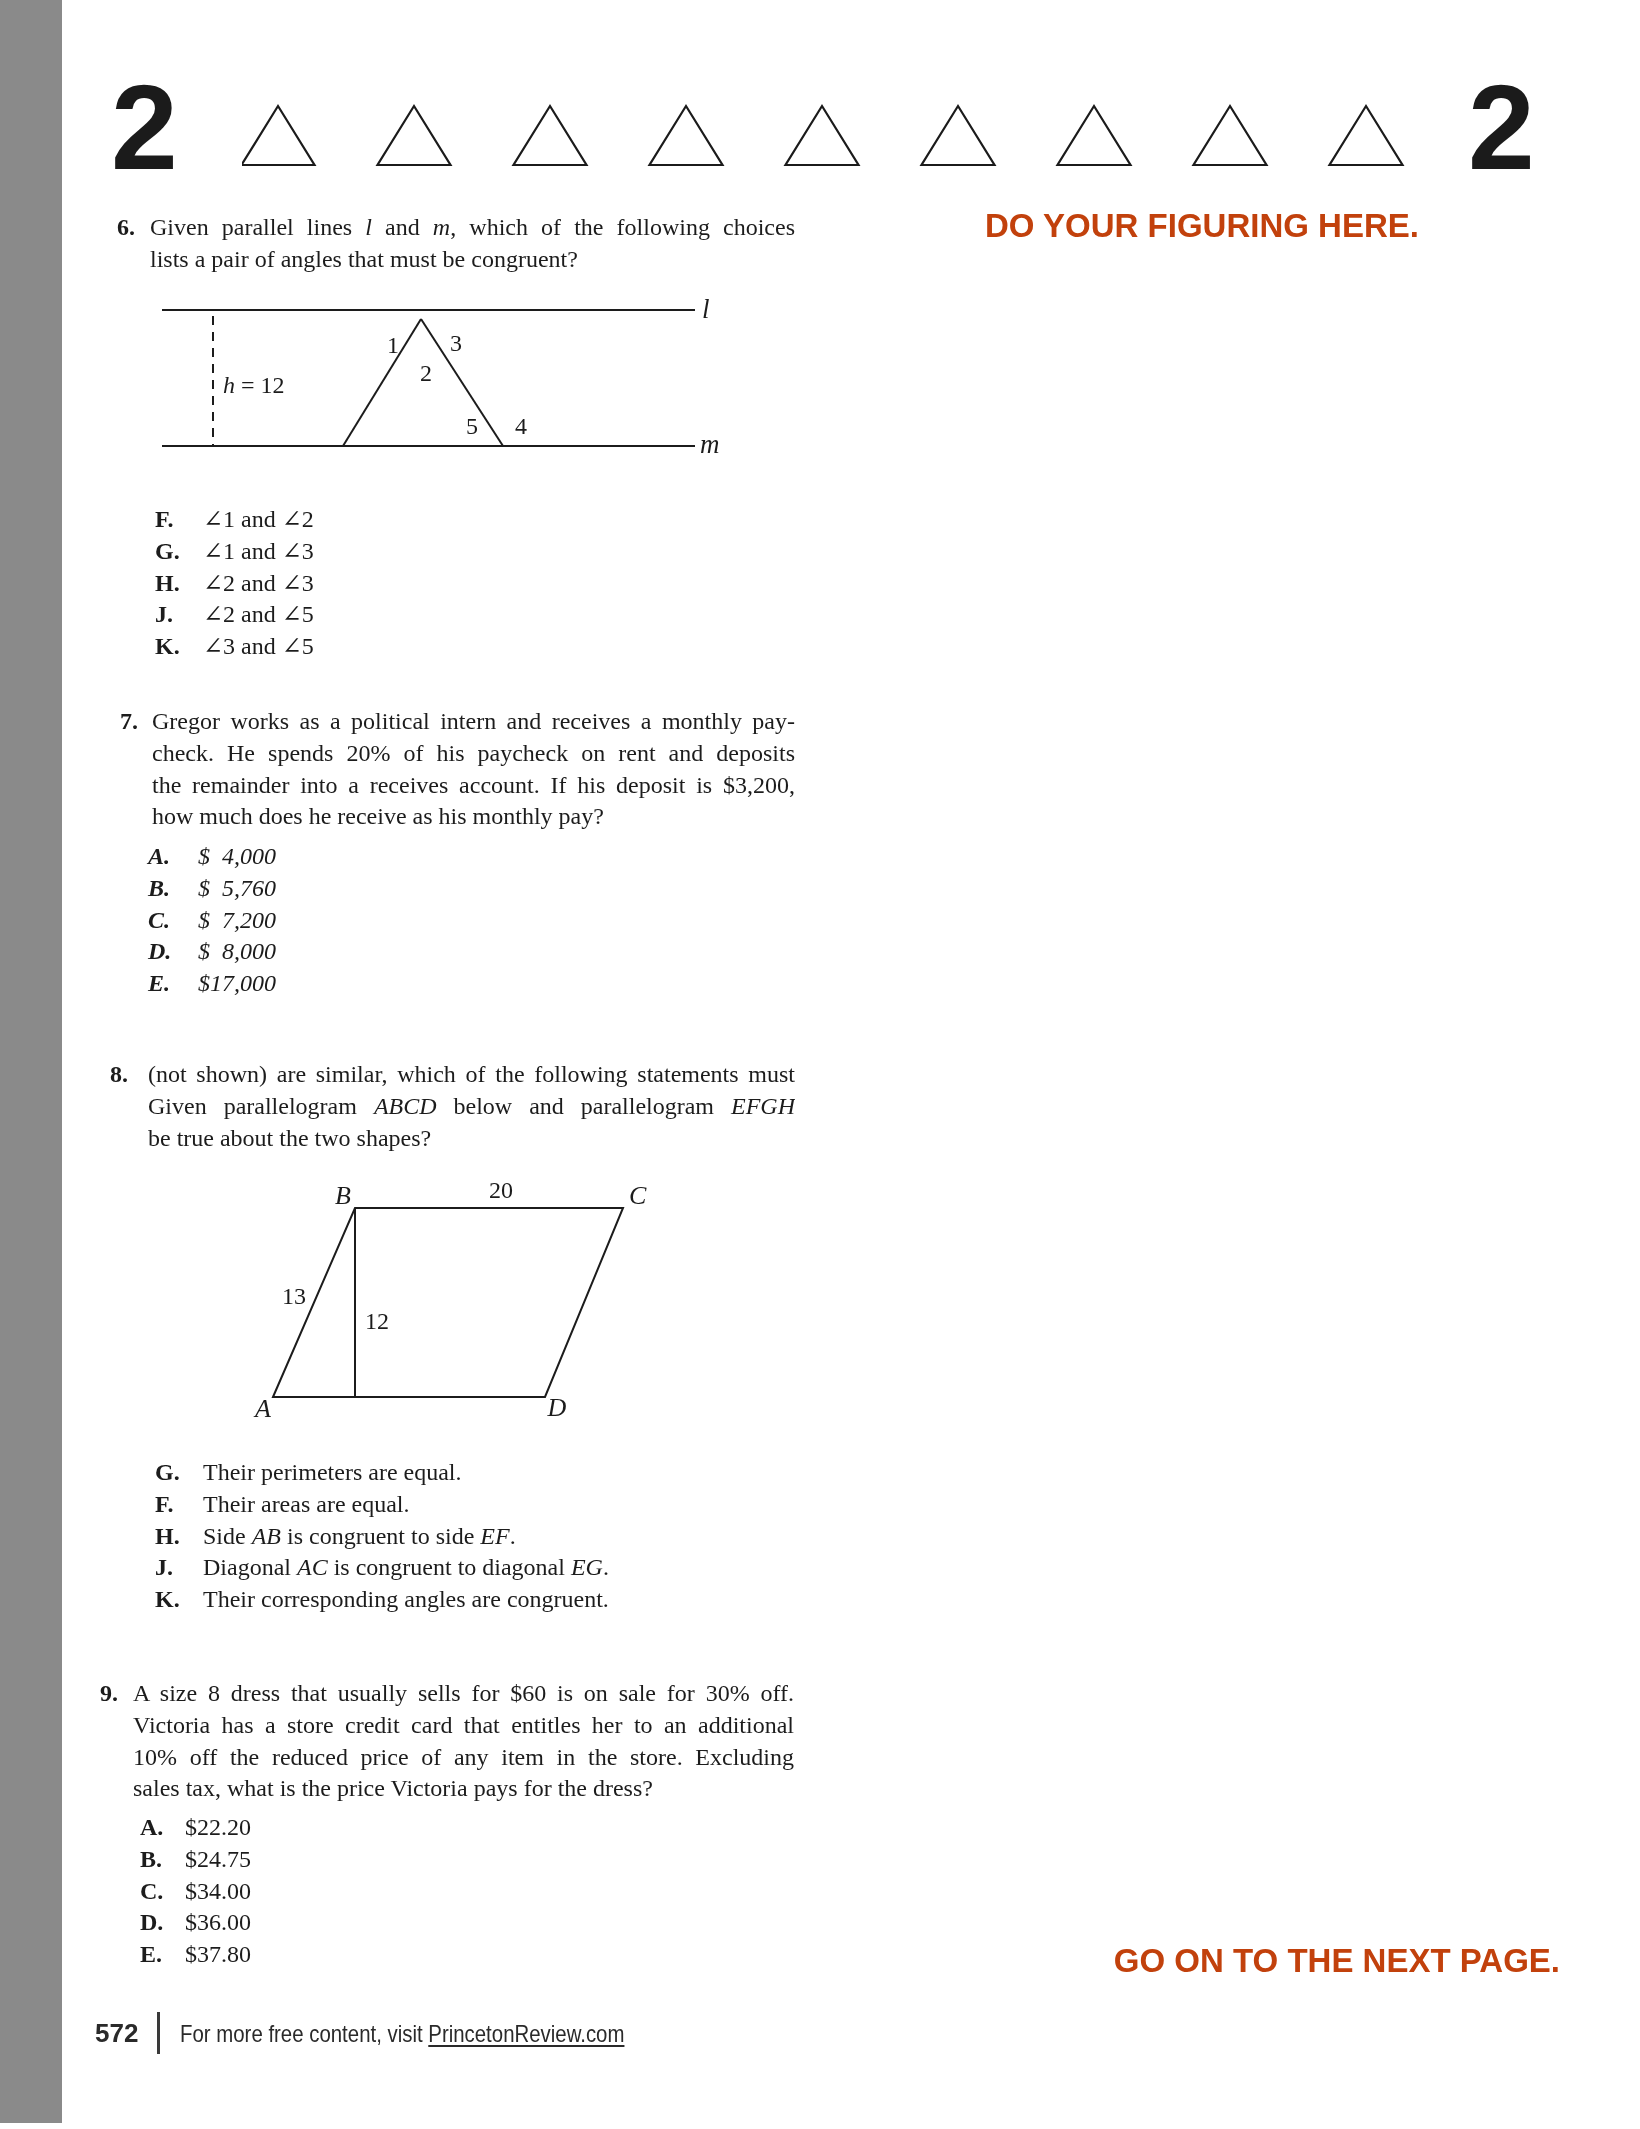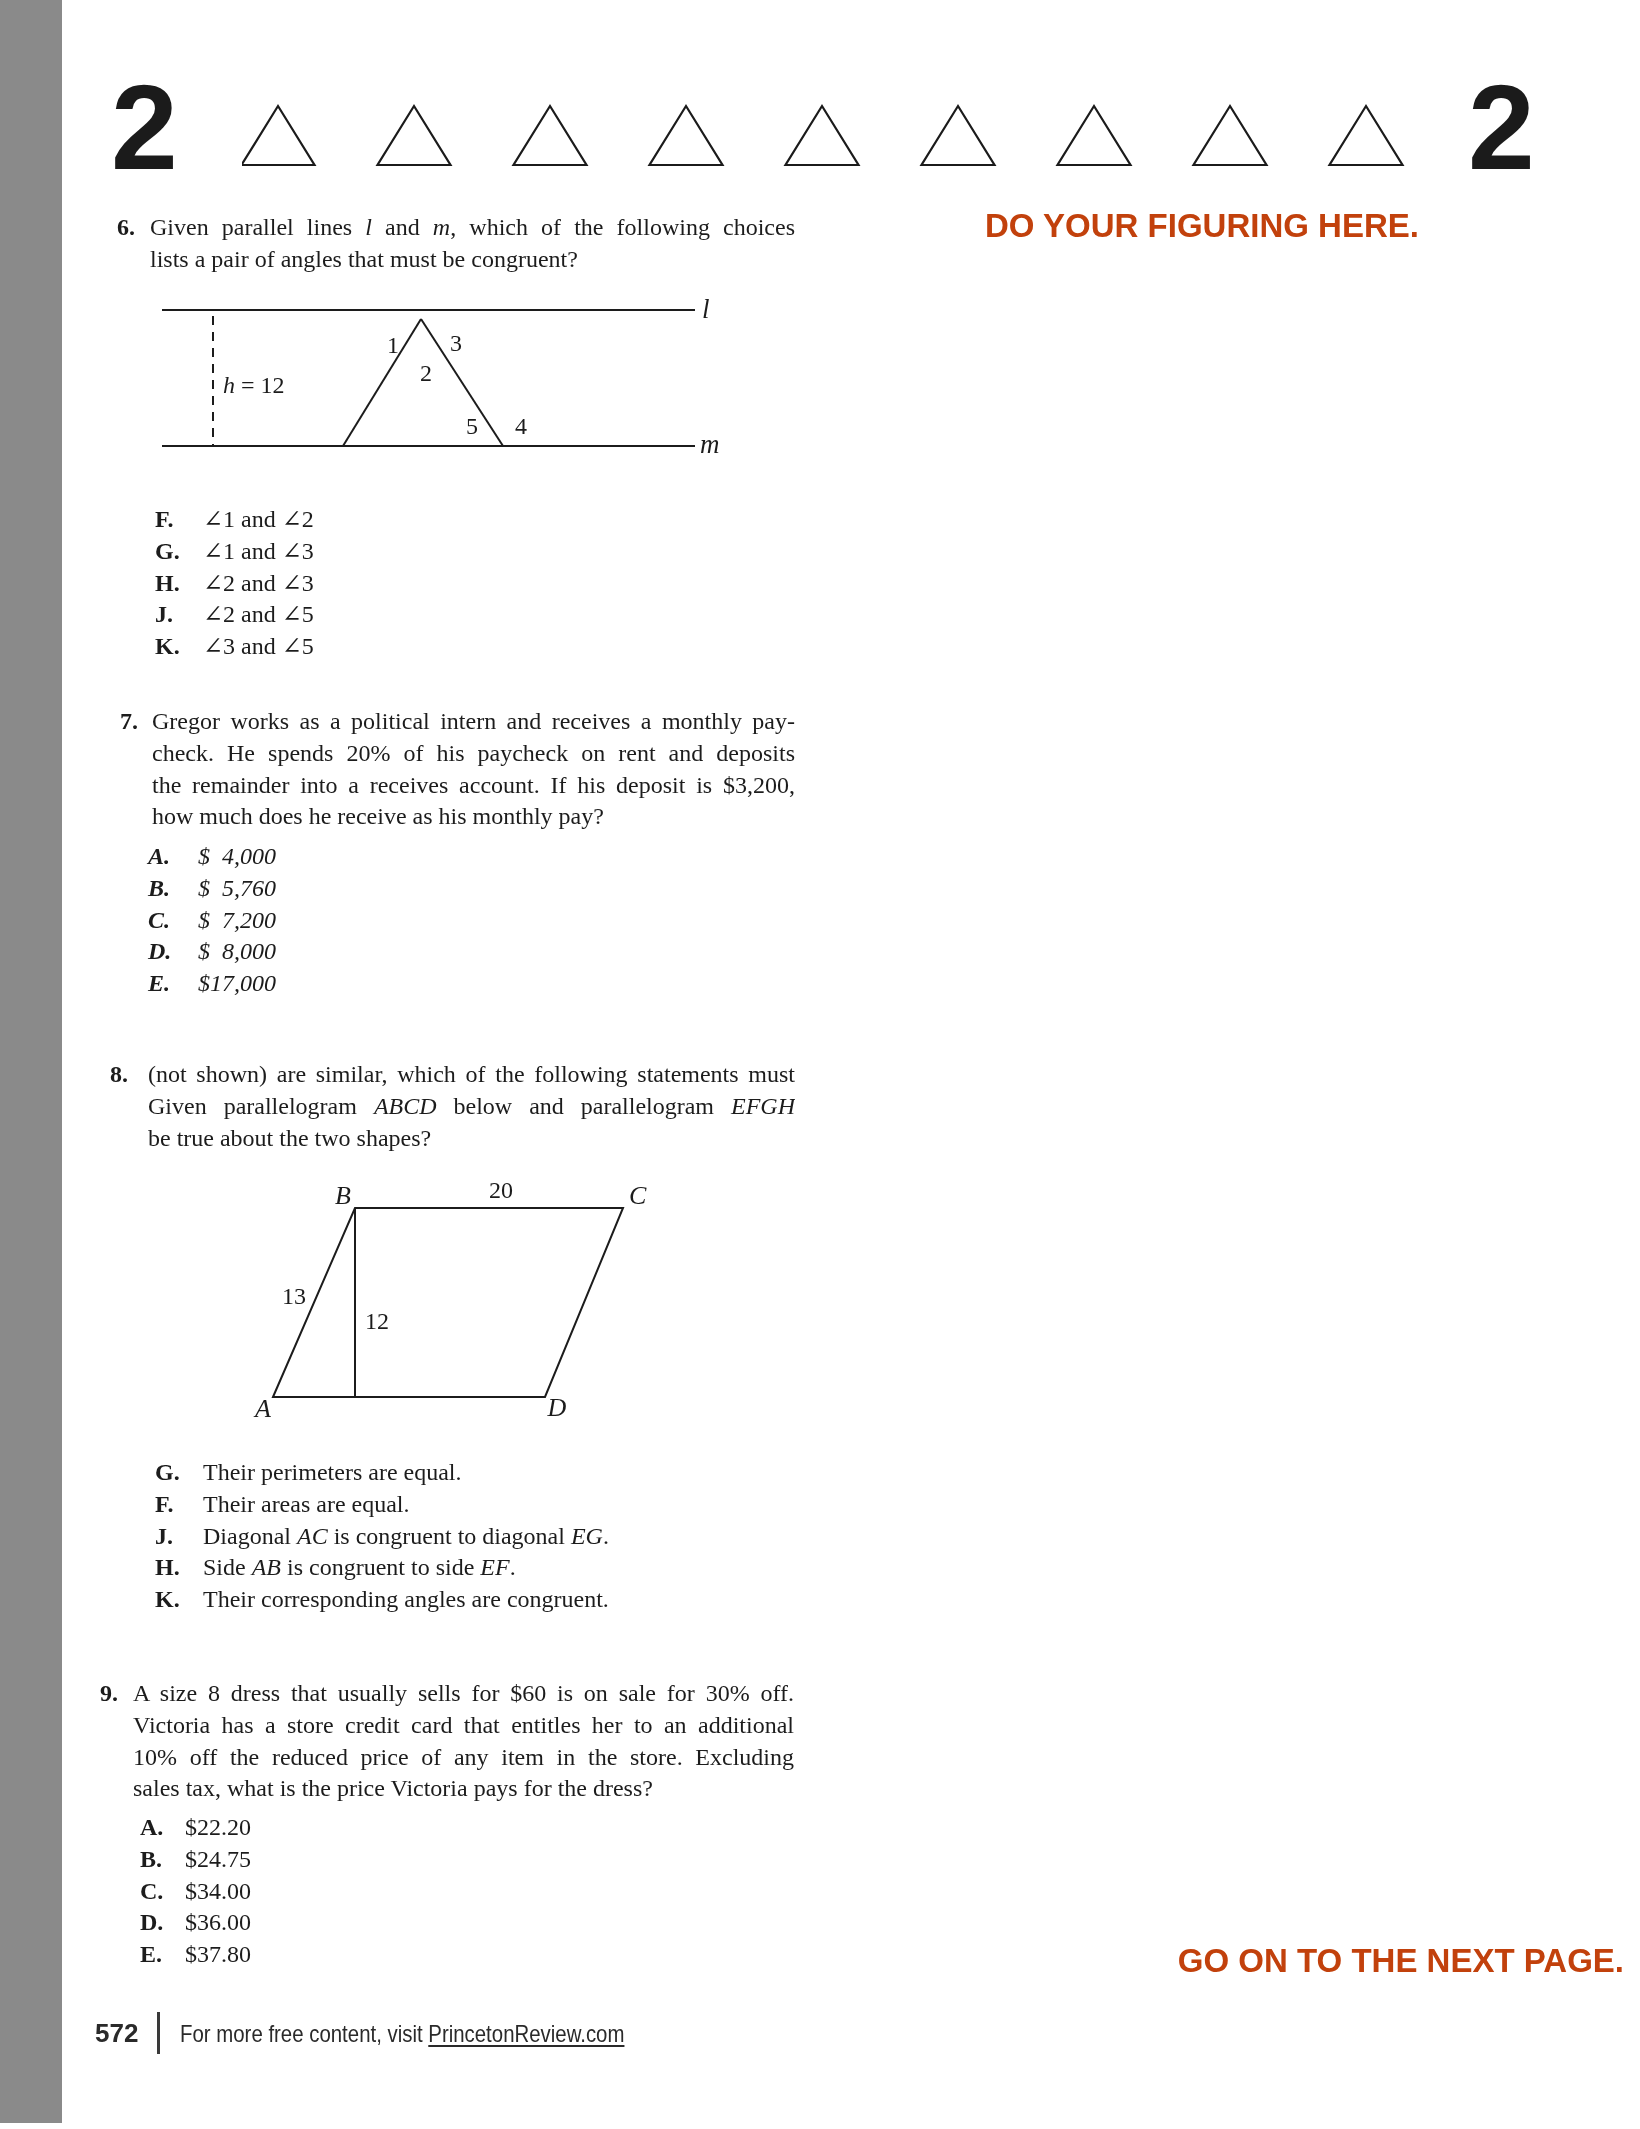--- a/index.html
+++ b/index.html
@@ -25,21 +25,21 @@
   .it{font-style:italic;}
   svg text{font-family:"Liberation Serif","DejaVu Serif",serif;fill:#1c1c1c;}
   svg .lbl{font-style:italic;font-size:27px;}
   svg .num{font-size:24px;}
   .footer572{position:absolute;left:95px;top:2018px;font-family:"Liberation Sans","DejaVu Sans",sans-serif;
              font-weight:bold;font-size:26px;color:#2a2a2a;}
   .footbar{position:absolute;left:157px;top:2012px;width:3px;height:42px;background:#3a3a3a;}
   .foottext{position:absolute;left:180px;top:2020px;font-family:"Liberation Sans","DejaVu Sans",sans-serif;
             font-size:24px;color:#2a2a2a;transform:scaleX(0.85);transform-origin:left top;white-space:nowrap;}
   .foottext .link{text-decoration:underline;text-underline-offset:3px;}
-  .goon{left:1164px;top:1942px;width:460px;text-align:right;}
+  .goon{left:1100px;top:1942px;width:460px;text-align:right;}
 </style>
 </head>
 <body>
 
 <div class="page">
 
   <div class="graybar"></div>
 
   <div class="bignum" style="left:111px;">2</div>
   <div class="bignum" style="left:1468px;">2</div>
@@ -123,22 +123,22 @@
     <text class="lbl" style="font-size:26px" x="399" y="44">C</text>
     <text class="num" x="64" y="144" text-anchor="middle">13</text>
     <text class="num" x="135" y="169">12</text>
     <text class="lbl" style="font-size:26px" x="33" y="257" text-anchor="middle">A</text>
     <text class="lbl" style="font-size:26px" x="327" y="256" text-anchor="middle">D</text>
   </svg>
 
   <div class="choices q8c" style="left:155px;top:1457px;">
     <div class="crow"><span class="cl">G.</span><span class="ct">Their perimeters are equal.</span></div>
     <div class="crow"><span class="cl">F.</span><span class="ct">Their areas are equal.</span></div>
+    <div class="crow"><span class="cl">H.</span><span class="ct"><span>Side </span><i class="it">AB</i><span> is congruent to side </span><i class="it">EF</i><span>.</span></span></div>
     <div class="crow"><span class="cl">J.</span><span class="ct"><span>Diagonal </span><i class="it">AC</i><span> is congruent to diagonal </span><i class="it">EG</i><span>.</span></span></div>
-    <div class="crow"><span class="cl">H.</span><span class="ct"><span>Side </span><i class="it">AB</i><span> is congruent to side </span><i class="it">EF</i><span>.</span></span></div>
     <div class="crow"><span class="cl">K.</span><span class="ct">Their corresponding angles are congruent.</span></div>
   </div>
 
   <span class="qnum" style="left:100px;top:1678px;">9.</span>
   <div class="para" style="left:133px;top:1678px;width:661px;">
     <div class="jline">A size 8 dress that usually sells for $60 is on sale for 30% off.</div>
     <div class="jline">Victoria has a store credit card that entitles her to an additional</div>
     <div class="jline">10% off the reduced price of any item in the store. Excluding</div>
     <div class="lline">sales tax, what is the price Victoria pays for the dress?</div>
   </div>

